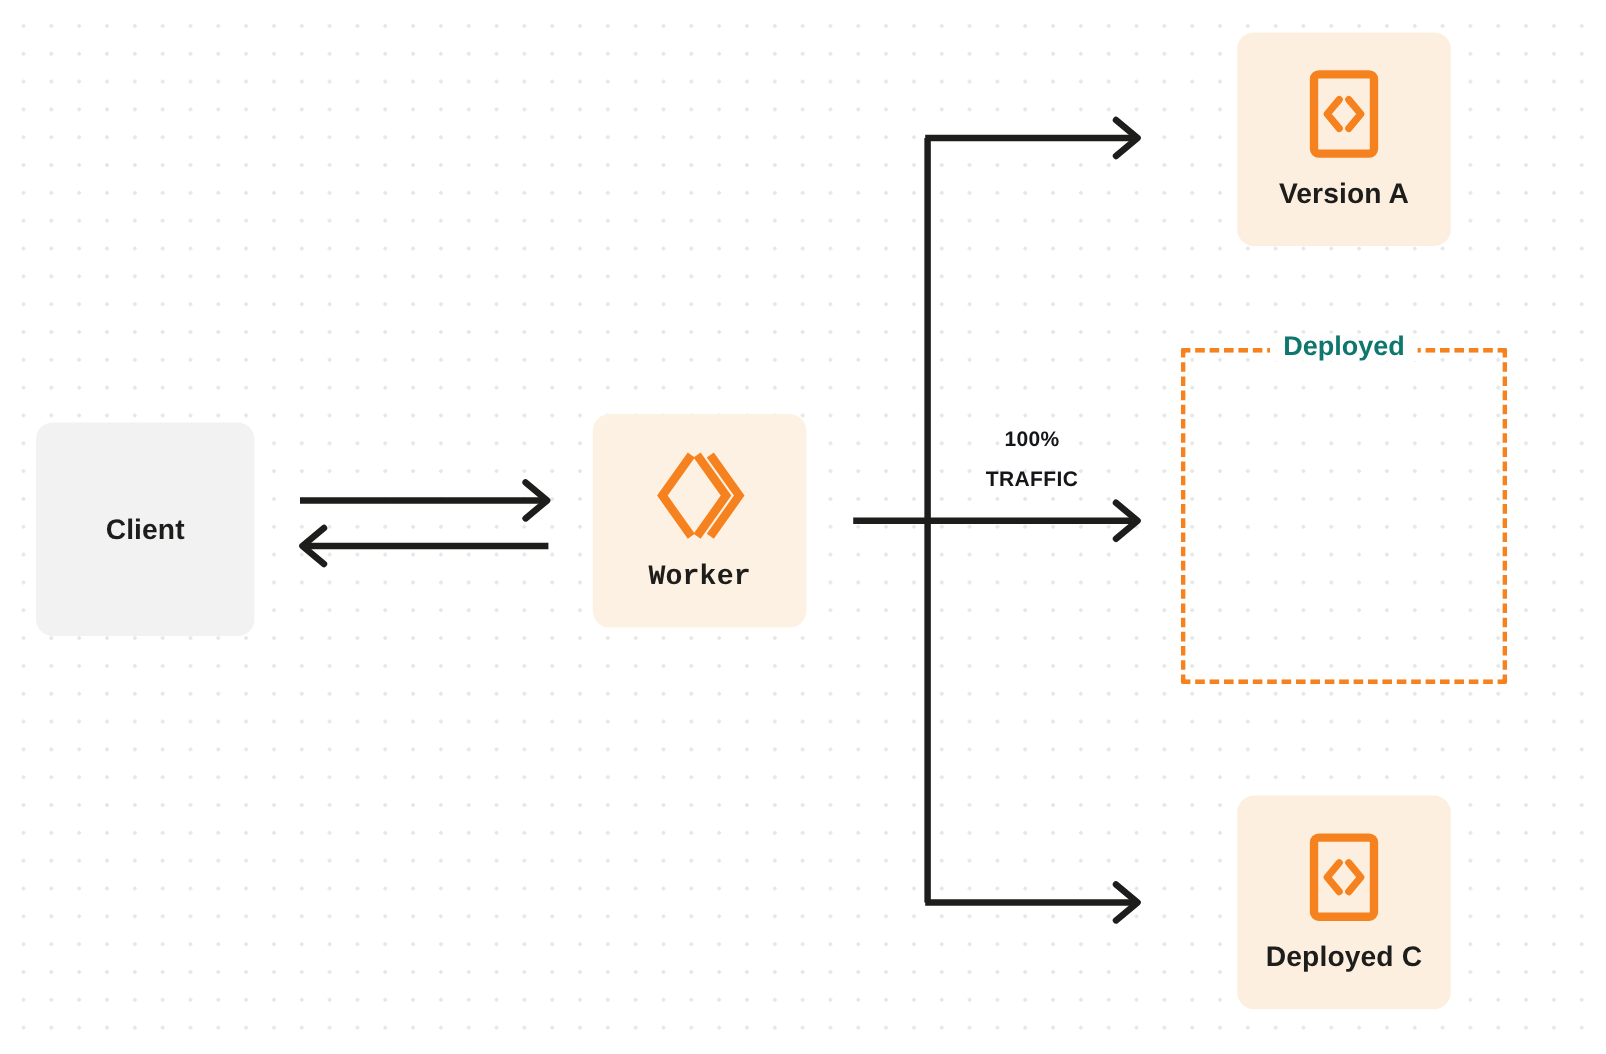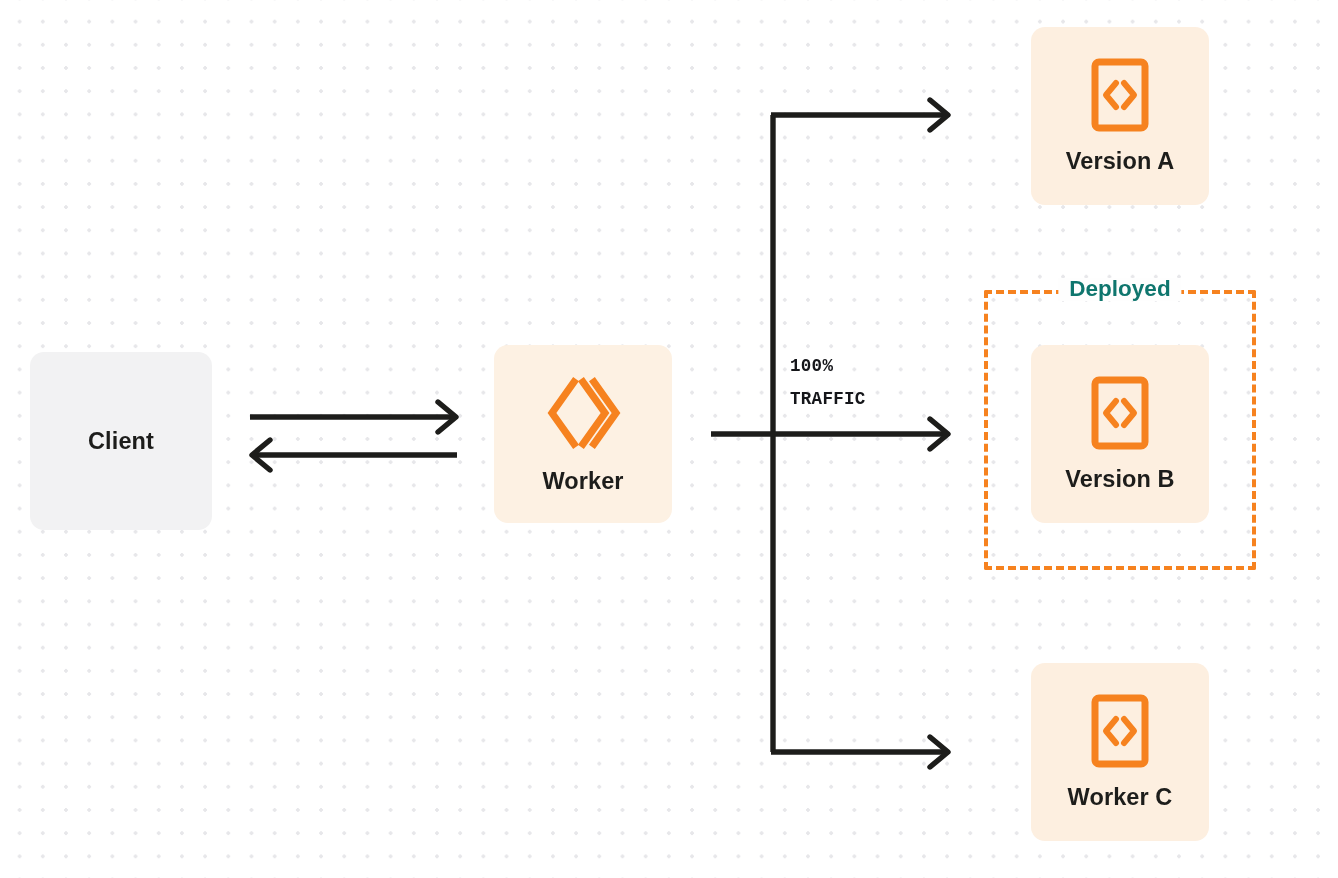--- a/index.html
+++ b/index.html
@@ -35,20 +35,21 @@
     width: 182px;
     height: 178px;
     background: #f2f2f3;
   }
   .node-worker {
     left: 494px;
     top: 345px;
     width: 178px;
     height: 178px;
     background: #fdf1e3;
+    font-family: Liberation Mono, monospace;
   }
   .node-version {
     left: 1031px;
     width: 178px;
     height: 178px;
     background: #fdefe0;
   }
   .node-version-a { top: 27px; }
   .node-version-b { top: 345px; }
   .node-version-c { top: 663px; }
@@ -94,27 +95,26 @@
     white-space: nowrap;
     line-height: 1;
   }
 
   
   .traffic-label {
     position: absolute;
     left: 790px;
     top: 350px;
     width: 140px;
-    text-align: left;
+    text-align: center;
     font-size: 17.5px;
     font-weight: bold;
     color: #15161a;
     line-height: 33px;
     letter-spacing: 0.3px;
-    font-family: Liberation Mono, monospace;
   }
 
   
   .wires {
     position: absolute;
     left: 0;
     top: 0;
     width: 1338px;
     height: 878px;
     pointer-events: none;
@@ -148,40 +148,30 @@
         <path d="M33 25 L43 37 L33 49" stroke="#f6821f" stroke-width="6" stroke-linecap="round" stroke-linejoin="round" fill="none"></path>
       </svg>
     </div>
     <div class="node-label">Version A</div>
   </div>
 
   <div class="deployed-group">
     <div class="deployed-label">Deployed</div>
   </div>
 
-  <div class="node node-version node-version-b">
-    <div class="icon-wrap">
-      <svg width="58" height="74" viewBox="0 0 58 74" fill="none" xmlns="http://www.w3.org/2000/svg">
-        <rect x="4" y="4" width="50" height="66" rx="4" stroke="#f6821f" stroke-width="7" fill="none"></rect>
-        <path d="M25 25 L15 37 L25 49" stroke="#f6821f" stroke-width="6" stroke-linecap="round" stroke-linejoin="round" fill="none"></path>
-        <path d="M33 25 L43 37 L33 49" stroke="#f6821f" stroke-width="6" stroke-linecap="round" stroke-linejoin="round" fill="none"></path>
-      </svg>
-    </div>
-    <div class="node-label">Version B</div>
-  </div>
 
   <div class="node node-version node-version-c">
     <div class="icon-wrap">
       <svg width="58" height="74" viewBox="0 0 58 74" fill="none" xmlns="http://www.w3.org/2000/svg">
         <rect x="4" y="4" width="50" height="66" rx="4" stroke="#f6821f" stroke-width="7" fill="none"></rect>
         <path d="M25 25 L15 37 L25 49" stroke="#f6821f" stroke-width="6" stroke-linecap="round" stroke-linejoin="round" fill="none"></path>
         <path d="M33 25 L43 37 L33 49" stroke="#f6821f" stroke-width="6" stroke-linecap="round" stroke-linejoin="round" fill="none"></path>
       </svg>
     </div>
-    <div class="node-label">Worker C</div>
+    <div class="node-label">Deployed C</div>
   </div>
 
   <div class="traffic-label">
     <div>100%</div>
     <div>TRAFFIC</div>
   </div>
 
   <svg class="wires" viewBox="0 0 1338 878" xmlns="http://www.w3.org/2000/svg">
     <g stroke="#1d1d1b" fill="none" stroke-width="5.4">
 

